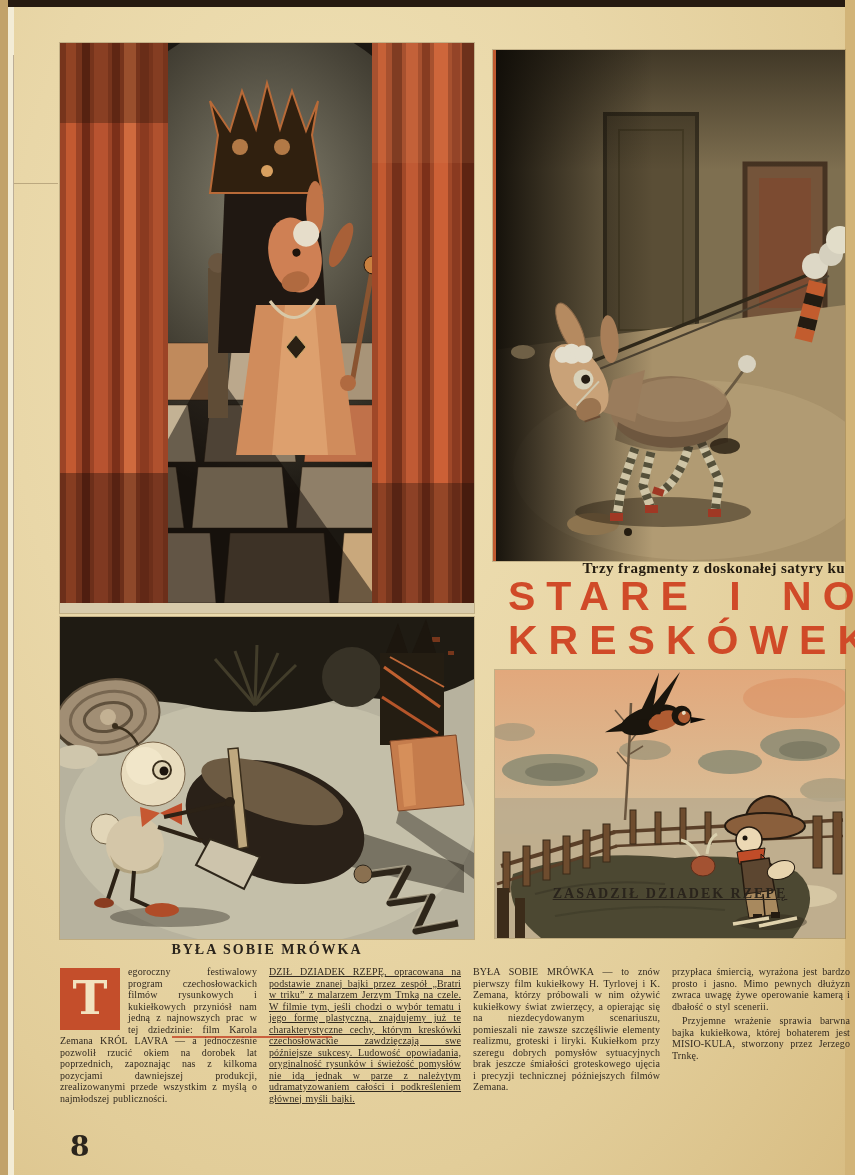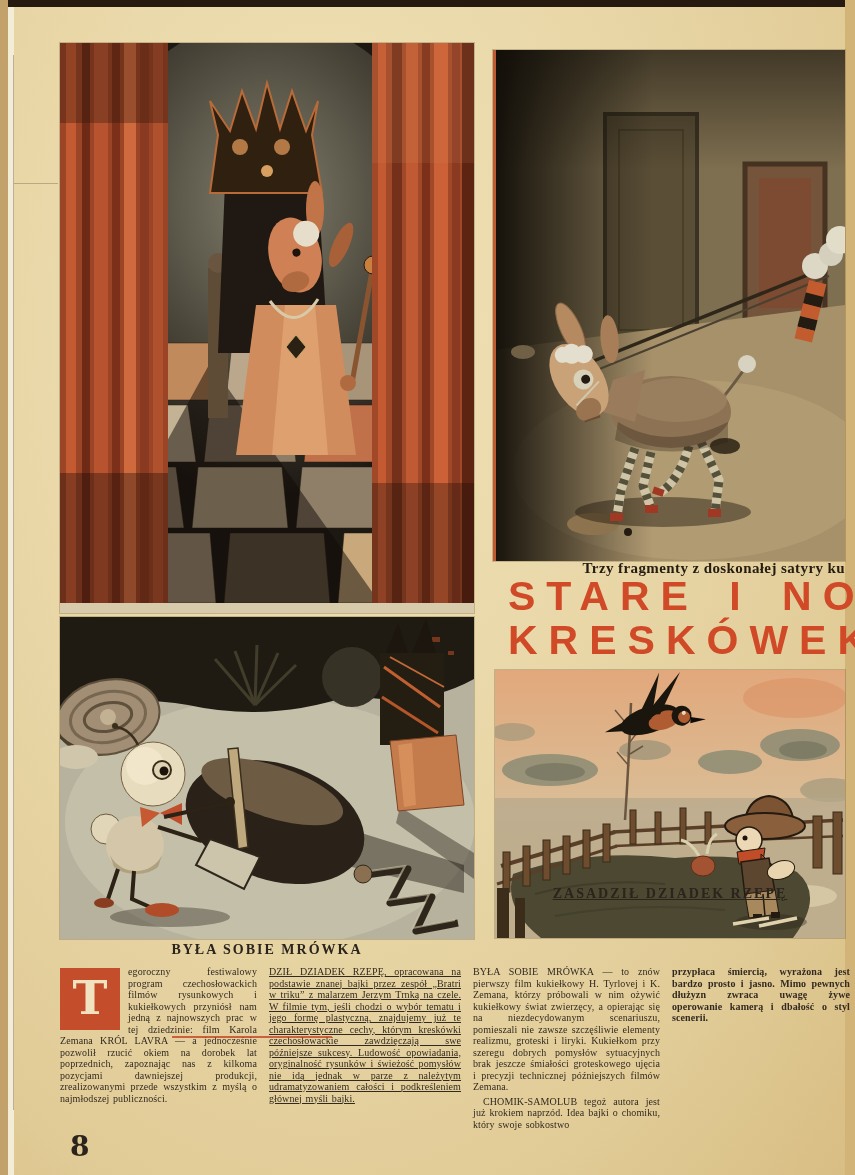--- a/index.html
+++ b/index.html
@@ -29,21 +29,21 @@
     text-align:center;white-space:nowrap;}
   #caption-top{left:493px;top:560px;width:352px;text-align:right;font-weight:bold;
     font-size:15px;letter-spacing:.4px;color:#241c10;white-space:nowrap;overflow:hidden;}
   #caption-left{left:60px;top:942px;width:414px;}
   #caption-right{left:495px;top:886px;width:350px;text-decoration:underline;}
   
   #columns{left:60px;top:966px;width:790px;display:flex;gap:12px;}
   .col{font-size:10px;line-height:11.5px;text-align:justify;letter-spacing:.1px;word-spacing:1px;}
   .col p{margin:0 0 3px;}
   .col p.indent{text-indent:10px;}
-  #col1{width:197px;}#col2{width:192px;text-decoration:underline;}#col3{width:187px;}#col4{width:178px;font-weight:bold;}
+  #col1{width:197px;}#col2{width:192px;text-decoration:underline;}#col3{width:187px;}#col4{width:178px;}
   #dropcap{float:left;width:60px;height:62px;margin:2px 8px 2px 0;background:#c44e2b;
     color:#f2e3c0;font-family:"DejaVu Serif",serif;font-size:47px;line-height:60px;
     text-align:center;font-weight:bold;}
   #page-number{left:70px;top:1130px;font-family:"DejaVu Serif",serif;font-weight:bold;
     font-size:28px;color:#2a241c;}
 </style>
 </head>
 <body>
 
 <div id="page">
@@ -393,22 +393,22 @@
 
   <div class="abs" id="columns">
     <div class="col" id="col1">
       <p><span id="dropcap">T</span><span>egoroczny festiwalowy program czechosłowackich filmów rysunkowych i kukiełkowych przyniósł nam jedną z najnowszych prac w tej dziedzinie: film Karola Zemana KRÓL LAVRA — a jednocześnie pozwolił rzucić okiem na dorobek lat poprzednich, zapoznając nas z kilkoma pozycjami dawniejszej produkcji, zrealizowanymi przede wszystkim z myślą o najmłodszej publiczności.</span></p>
     </div>
     <div class="col" id="col2">
       <p>DZIŁ DZIADEK RZEPĘ, opracowana na podstawie znanej bajki przez zespół „Bratri w triku” z malarzem Jerzym Trnką na czele. W filmie tym, jeśli chodzi o wybór tematu i jego formę plastyczną, znajdujemy już te charakterystyczne cechy, którym kreskówki czechosłowackie zawdzięczają swe późniejsze sukcesy. Ludowość opowiadania, oryginalność rysunków i świeżość pomysłów nie idą jednak w parze z należytym udramatyzowaniem całości i podkreśleniem głównej myśli bajki.</p>
     </div>
     <div class="col" id="col3">
       <p>BYŁA SOBIE MRÓWKA — to znów pierwszy film kukiełkowy H. Tyrlovej i K. Zemana, którzy próbowali w nim ożywić kukiełkowy świat zwierzęcy, a opierając się na niezdecydowanym scenariuszu, pomieszali nie zawsze szczęśliwie elementy realizmu, groteski i liryki. Kukiełkom przy szeregu dobrych pomysłów sytuacyjnych brak jeszcze śmiałości groteskowego ujęcia i precyzji technicznej późniejszych filmów Zemana.</p>
-      <p class="indent">CHOMIK-SAMOLUB tegoż autora jest już krokiem naprzód. Idea bajki o chomiku, który swoje sobkostwo</p>
     </div>
     <div class="col" id="col4">
       <p>przypłaca śmiercią, wyrażona jest bardzo prosto i jasno. Mimo pewnych dłużyzn zwraca uwagę żywe operowanie kamerą i dbałość o styl scenerii.</p>
+      <p class="indent">Przyjemne wrażenie sprawia barwna bajka kukiełkowa, której bohaterem jest MISIO-KULA, stworzony przez Jerzego Trnkę.</p>
     </div>
   </div>
 
   <div class="abs" id="red-artifact"></div>
   <div class="abs" id="page-number">8</div>
 </div>
 
 </body></html>

